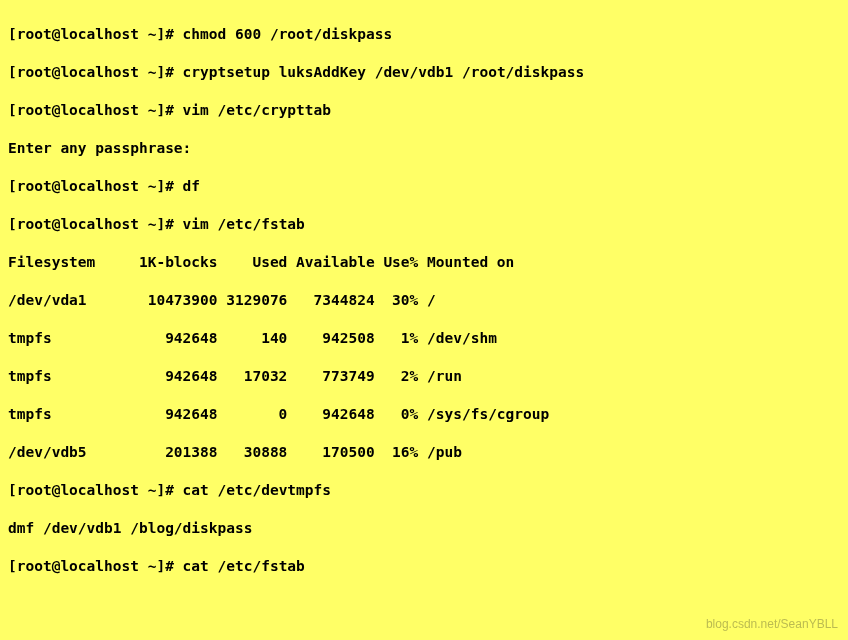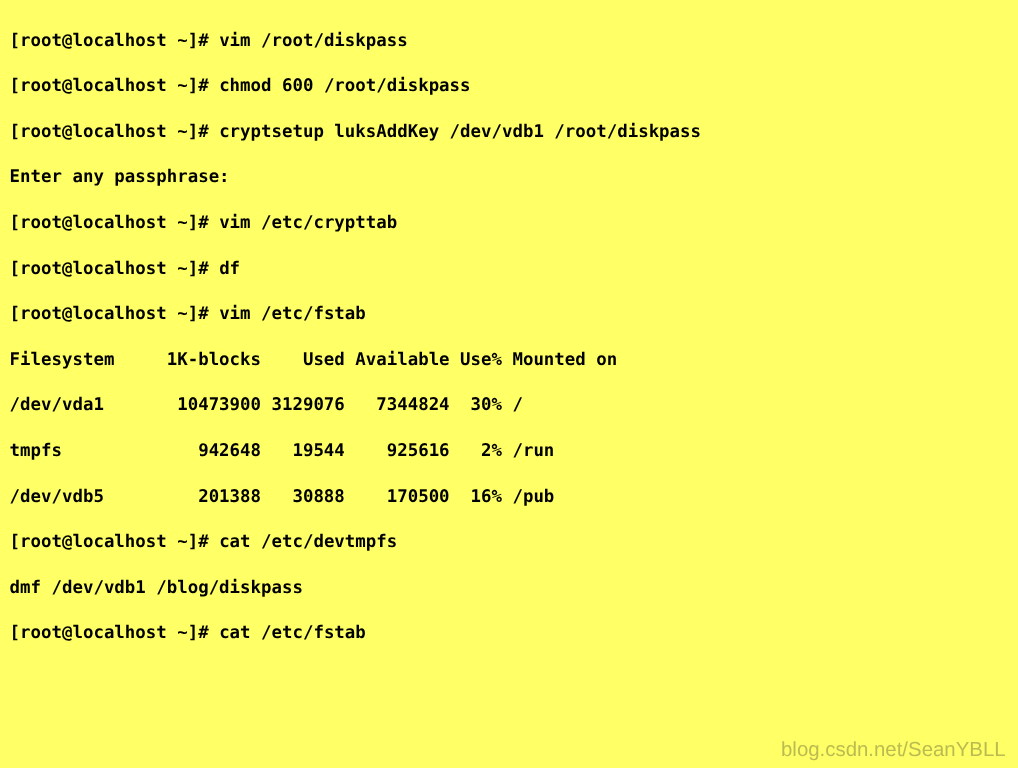--- a/index.html
+++ b/index.html
@@ -26,39 +26,40 @@
   .line {
     display: block;
     min-height: 19px;
   }
   .watermark {
     position: absolute;
     right: 10px;
     bottom: 6px;
     font-family: sans-serif;
     font-weight: normal;
-    font-size: 17px;
+    font-size: 12px;
     color: rgba(120,120,60,0.5);
     white-space: nowrap;
   }
 </style>
 </head>
 <body>
 
 <div class="term">
-<span class="line"><span>[root@localhost ~]# </span><span>vim /root/diskpass</span></span>
 <span class="line"><span>[root@localhost ~]# </span><span>chmod 600 /root/diskpass</span></span>
 <span class="line"><span>[root@localhost ~]# </span><span>cryptsetup luksAddKey /dev/vdb1 /root/diskpass</span></span>
+<span class="line"><span>[root@localhost ~]# </span><span>vim /etc/crypttab</span></span>
 <span class="line">Enter any passphrase: </span>
-<span class="line"><span>[root@localhost ~]# </span><span>vim /etc/crypttab</span></span>
 <span class="line"><span>[root@localhost ~]# </span><span>df</span></span>
 <span class="line"><span>[root@localhost ~]# </span><span>vim /etc/fstab</span></span>
 <span class="line">Filesystem     1K-blocks    Used Available Use% Mounted on</span>
 <span class="line">/dev/vda1       10473900 3129076   7344824  30% /</span>
-<span class="line">tmpfs             942648   19544    925616   2% /run</span>
+<span class="line">tmpfs             942648     140    942508   1% /dev/shm</span>
+<span class="line">tmpfs             942648   17032    773749   2% /run</span>
+<span class="line">tmpfs             942648       0    942648   0% /sys/fs/cgroup</span>
 <span class="line">/dev/vdb5         201388   30888    170500  16% /pub</span>
 <span class="line"><span>[root@localhost ~]# </span><span>cat /etc/devtmpfs</span></span>
 <span class="line">dmf /dev/vdb1 /blog/diskpass</span>
 <span class="line"><span>[root@localhost ~]# </span><span>cat /etc/fstab</span></span>
 
 
 
 
 
 

